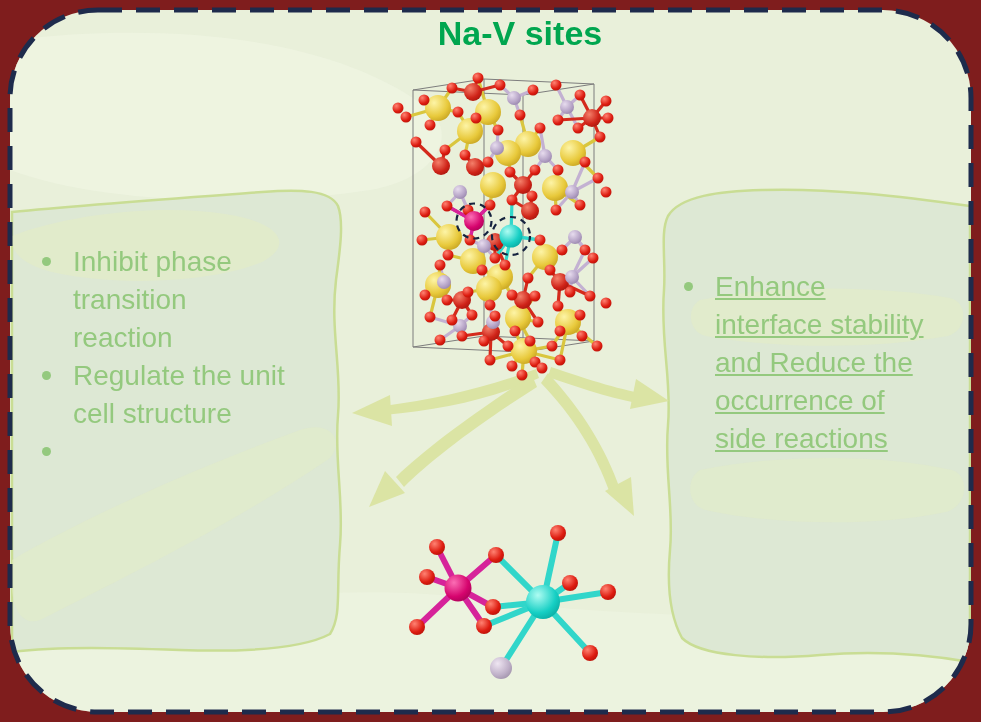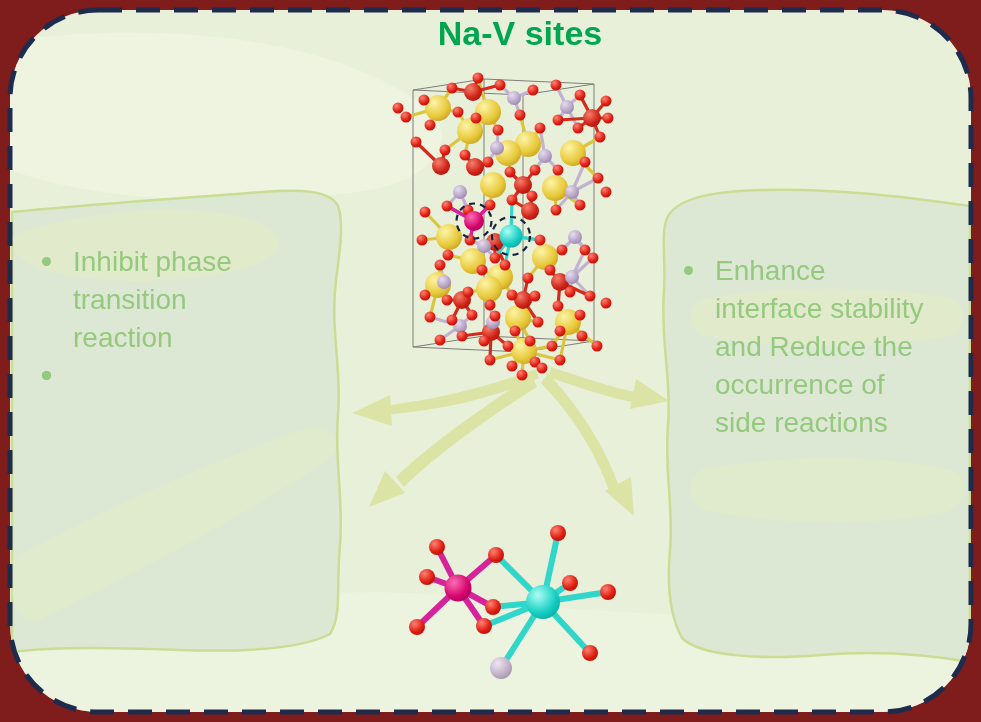--- a/index.html
+++ b/index.html
@@ -12,21 +12,21 @@
   .bgblob{fill:var(--bg-tint-light);}
   .arrow{fill:var(--arrow);}
   .title{position:absolute;left:520px;top:14px;transform:translateX(-50%);margin:0;
          font-size:34px;font-weight:700;color:var(--title);white-space:nowrap;}
   .textblock{position:absolute;font-size:28px;line-height:38px;color:var(--bullet-text);}
   .textblock ul{list-style:none;margin:0;padding:0;}
   .textblock li{position:relative;padding-left:43px;}
   .dot{position:absolute;left:12px;top:14px;width:9px;height:9px;border-radius:50%;background:var(--bullet-text);}
   .btxt{white-space:nowrap;}
   .left-block{left:30px;top:243px;width:320px;}
-  .right-block{left:672px;top:252px;width:300px;}
+  .right-block{left:672px;top:268px;width:300px;text-decoration:underline;}
   #crystal-svg{position:absolute;left:385px;top:58px;}
   #molecule-svg{position:absolute;left:398px;top:512px;}
 </style>
 </head>
 <body>
 
 <div class="canvas">
 
   <svg id="bg-svg" width="981" height="722" viewBox="0 0 981 722">
     <defs id="shared-defs">
@@ -409,21 +409,21 @@
       <g>
         <circle cx="511" cy="236" r="11.5" fill="url(#g-cy)"></circle>
       </g>
       <circle cx="474" cy="221" r="17.5" fill="none" stroke="var(--highlight-ring)" stroke-width="2.2" stroke-dasharray="6 5"></circle>
       <circle cx="511" cy="236" r="19" fill="none" stroke="var(--highlight-ring)" stroke-width="2.2" stroke-dasharray="6 5"></circle>
     </svg>
 
   <div class="textblock left-block">
     <ul>
         <li><span class="dot"></span><span class="btxt">Inhibit phase<br>transition<br>reaction</span></li>
-        <li><span class="dot"></span></li>
+        <li><span class="dot"></span><span class="btxt">Regulate the unit<br>cell structure</span></li>
         <li><span class="dot"></span></li>
       </ul>
   </div>
 
   <div class="textblock right-block">
     <ul>
         <li><span class="dot"></span><span class="btxt">Enhance<br>interface stability<br>and Reduce the<br>occurrence of<br>side reactions</span></li>
       </ul>
   </div>
 

